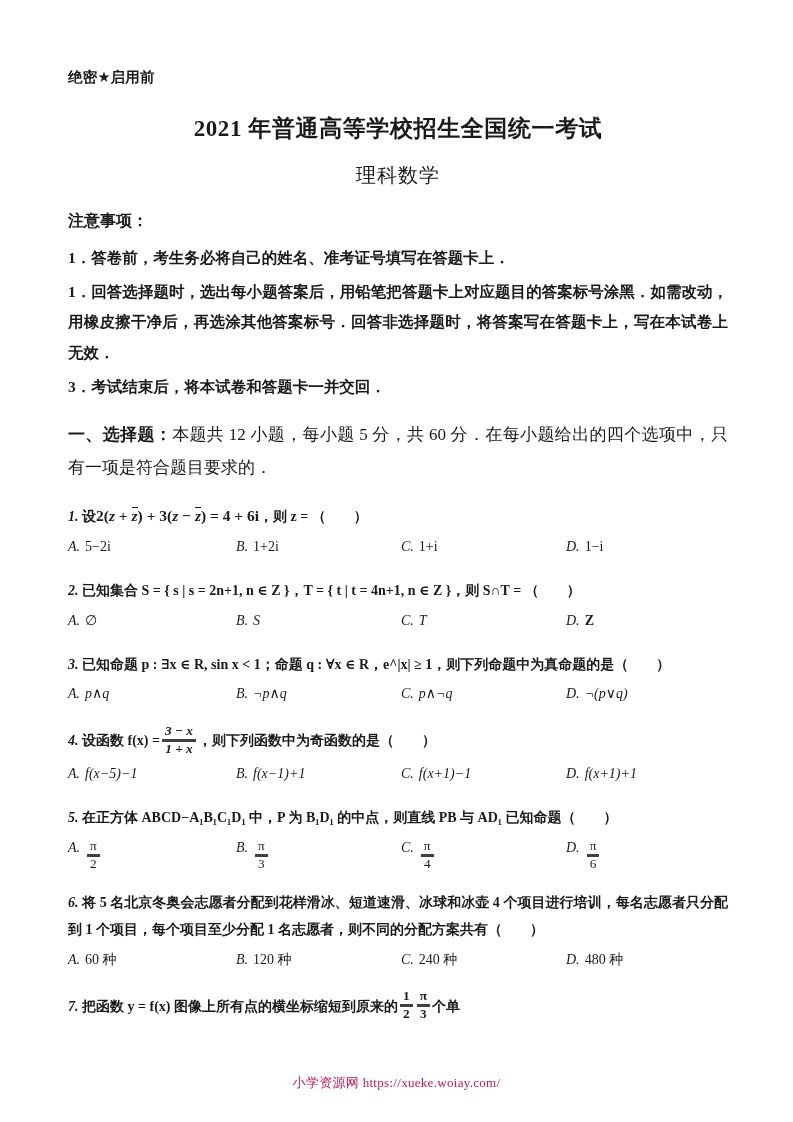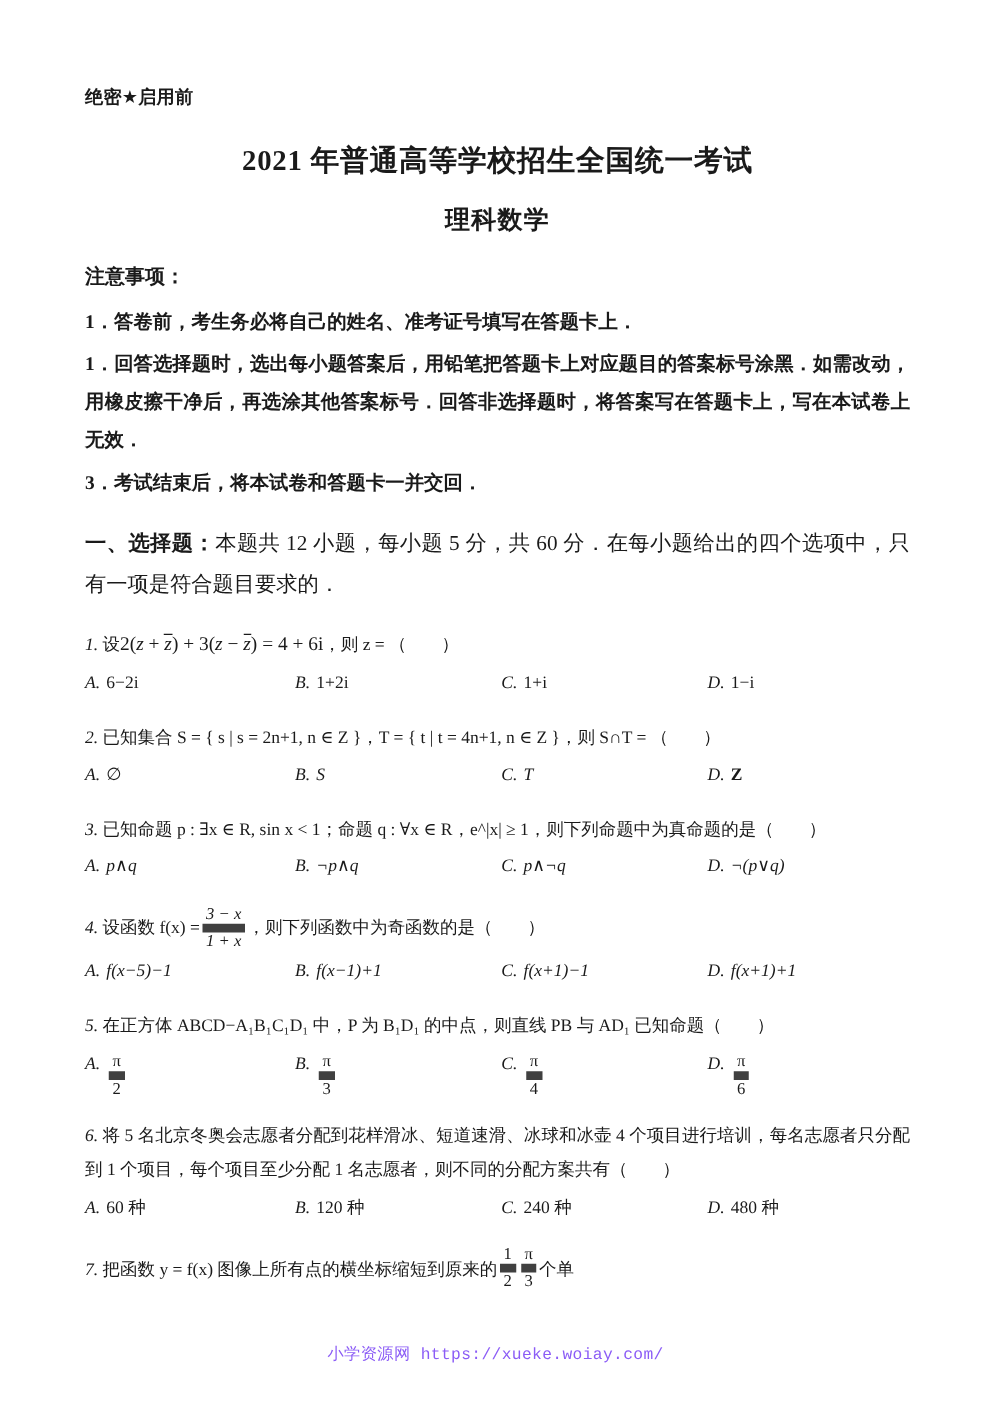--- a/index.html
+++ b/index.html
@@ -41,21 +41,21 @@
     text-align: center;
     font-family: "Liberation Serif", "DejaVu Serif", serif;
     font-weight: bold;
     font-size: 23px;
     letter-spacing: 0.6px;
     margin: 0 0 18px 0;
   }
   .sub-title {
     text-align: center;
     font-family: "Liberation Serif", "DejaVu Serif", serif;
-    font-weight: bold;
+    font-weight: normal;
     font-size: 20px;
     letter-spacing: 1px;
     margin: 0 0 22px 0;
   }
 
   
   .notice-head {
     font-weight: bold;
     font-size: 16px;
     margin: 0 0 11px 0;
@@ -79,20 +79,21 @@
 
   
   .q {
     margin: 0 0 6px 0;
   }
   .q-stem {
     font-size: 14px;
     line-height: 1.9;
     text-align: justify;
     margin: 17px 0 2px 0;
+    font-weight: bold;
   }
   .q-num {
     font-style: italic;
     font-family: "Liberation Serif", "DejaVu Serif", serif;
   }
   .q-options {
     display: flex;
     font-size: 14px;
     line-height: 2.0;
     margin: 0 0 4px 0;
@@ -127,33 +128,33 @@
     flex-direction: column;
     align-items: center;
     vertical-align: middle;
     font-size: 0.95em;
     line-height: 1.12;
     margin: 0 2px;
     position: relative;
     top: -0.08em;
   }
   .frac .num { padding: 0 3px; }
-  .frac .den { padding: 0 3px; border-top: 7px solid #404040; }
+  .frac .den { padding: 0 3px; border-top: 3px solid #404040; }
   .big { font-size: 15.5px; }
 
   
   .watermark {
     position: absolute;
     left: 0;
     top: 1074px;
     width: 793px;
     text-align: center;
-    font-family: Liberation Mono, monospace;
+    font-family: Liberation Serif, serif;
     font-size: 13px;
-    color: #8b5cf6;
+    color: #be185d;
     letter-spacing: 0.3px;
   }
 </style>
 </head>
 <body>
 
 <div class="page">
   <div class="content">
 
     <div class="secret-line">绝密★启用前</div>
@@ -168,21 +169,21 @@
     <div class="section-head"><b>一、选择题：</b><span>本题共 12 小题，每小题 5 分，共 60 分．在每小题给出的四个选项中，只有一项是符合题目要求的．</span></div>
 
     <div class="q">
       <div class="q-stem">
         <span class="q-num">1.</span>
         <span>设</span><span class="big"><span class="mn">2</span>(<span class="mi">z</span> + <span class="ovl mi">z</span>) + <span class="mn">3</span>(<span class="mi">z</span> − <span class="ovl mi">z</span>) = <span class="mn">4 + 6i</span></span><span>，则 z = （　　）</span>
       </div>
       <div class="q-options">
         <span class="opt">
             <span class="opt-label">A.</span>
-            <span class="opt-body">6−2i</span>
+            <span class="opt-body">5−2i</span>
           </span>
         <span class="opt">
             <span class="opt-label">B.</span>
             <span class="opt-body">1+2i</span>
           </span>
         <span class="opt">
             <span class="opt-label">C.</span>
             <span class="opt-body">1+i</span>
           </span>
         <span class="opt">

